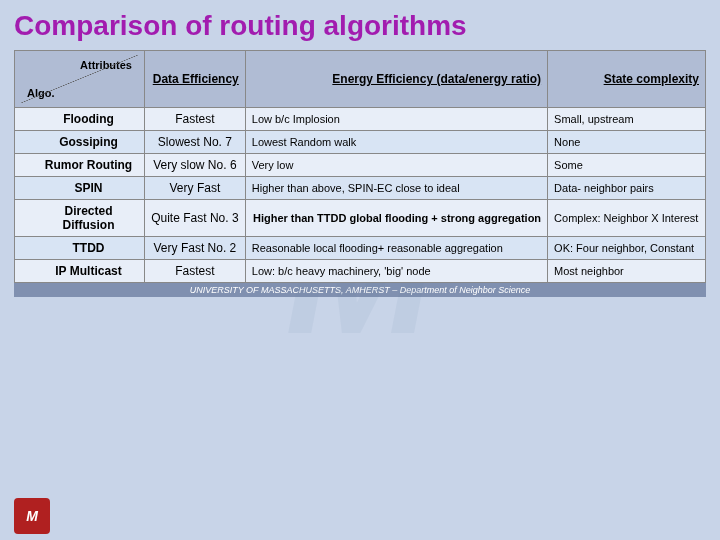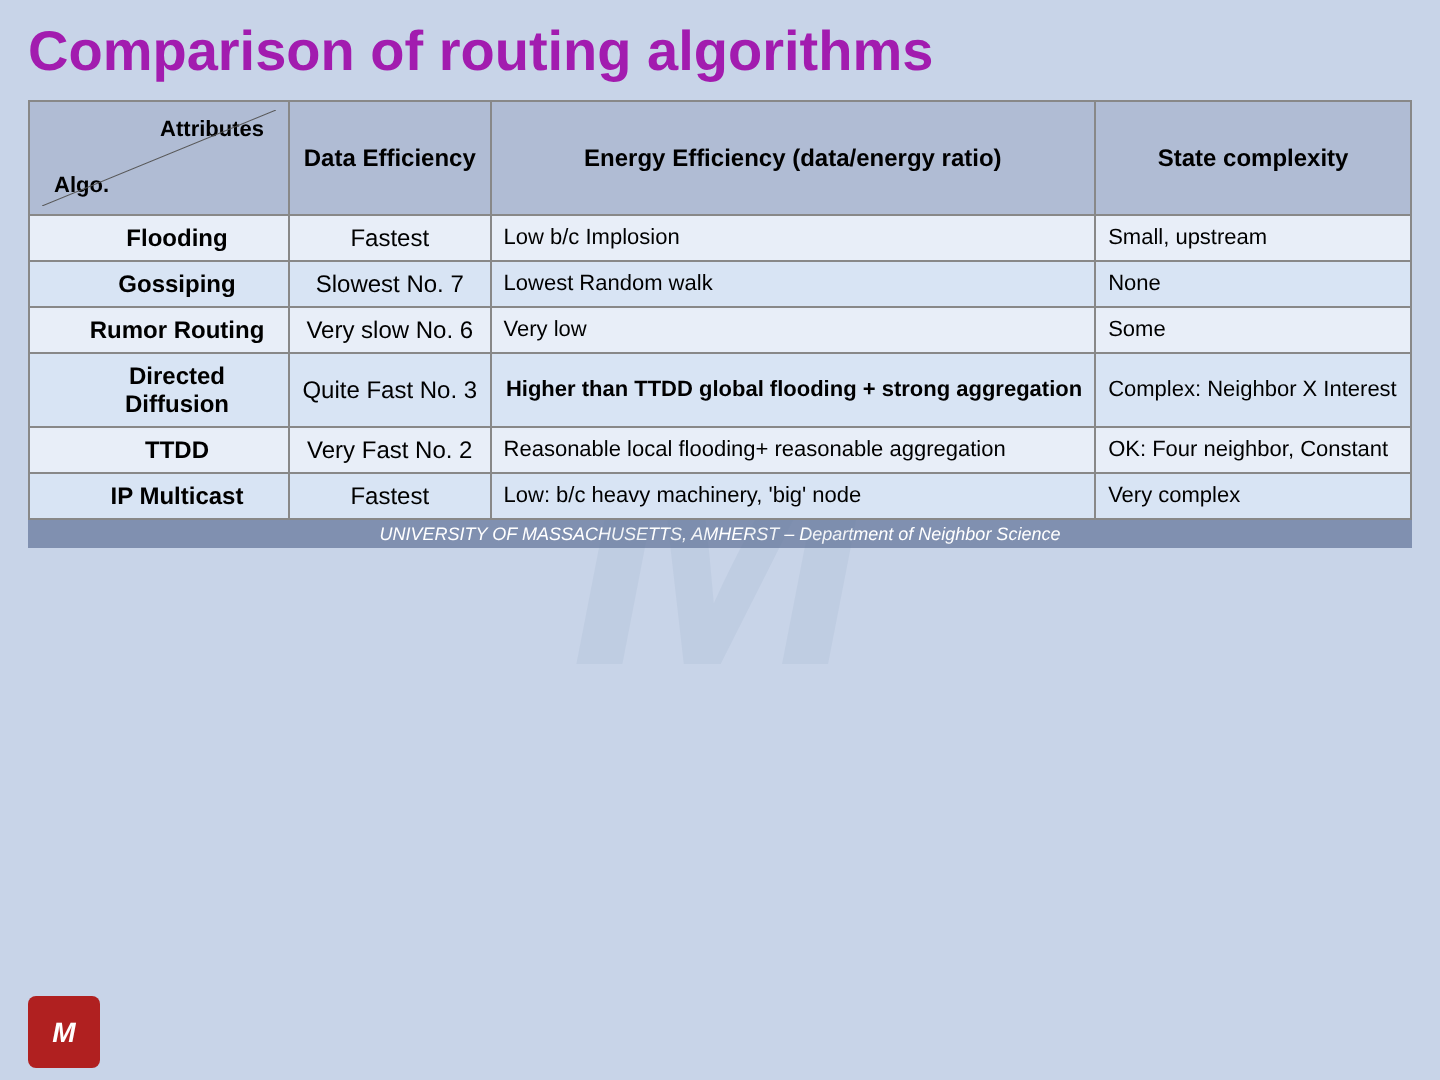--- a/index.html
+++ b/index.html
@@ -53,21 +53,22 @@
       font-size: 12px;
     }
     th, td {
       border: 1px solid #888;
       padding: 4px 6px;
       vertical-align: middle;
     }
     thead tr th {
       background: #b0bcd4;
       font-weight: bold;
-      text-align: center;
+      text-align: right;
+      text-decoration: underline;
     }
     .diagonal-header {
       width: 130px;
       background: #b0bcd4;
     }
     .diagonal-inner {
       position: relative;
       height: 48px;
     }
     .diagonal-inner::after {
@@ -173,36 +174,42 @@
             <td style="text-align: left; font-size: 11px;">Lowest Random walk</td>
             <td style="text-align: left; font-size: 11px;">None</td>
           </tr>
           <tr>
             <td class="row-label">Rumor Routing</td>
             <td>Very slow No. 6</td>
             <td style="text-align: left; font-size: 11px;">Very low</td>
             <td style="text-align: left; font-size: 11px;">Some</td>
           </tr>
           <tr>
+            <td class="row-label">SPIN</td>
+            <td>Very Fast</td>
+            <td style="text-align: left; font-size: 11px;">Higher than above, SPIN-EC close to ideal</td>
+            <td style="text-align: left; font-size: 11px;">Data- neighbor pairs</td>
+          </tr>
+          <tr>
             <td class="row-label">Directed Diffusion</td>
             <td>Quite Fast No. 3</td>
             <td style="text-align: right; font-size: 11px; font-weight: bold;">Higher than TTDD global flooding + strong aggregation</td>
             <td style="text-align: left; font-size: 11px;">Complex: Neighbor X Interest</td>
           </tr>
           <tr>
             <td class="row-label">TTDD</td>
             <td>Very Fast No. 2</td>
             <td style="text-align: left; font-size: 11px;">Reasonable local flooding+ reasonable aggregation</td>
             <td style="text-align: left; font-size: 11px;">OK: Four neighbor, Constant</td>
           </tr>
           <tr>
             <td class="row-label">IP Multicast</td>
             <td>Fastest</td>
             <td style="text-align: left; font-size: 11px;">Low: b/c heavy machinery, 'big' node</td>
-            <td style="text-align: left; font-size: 11px;">Very complex</td>
+            <td style="text-align: left; font-size: 11px;">Most neighbor</td>
           </tr>
         </tbody>
     </table>
   </div>
 
   <div class="logo-corner">M</div>
 
   <div class="footer-bar">UNIVERSITY OF MASSACHUSETTS, AMHERST – Department of Neighbor Science</div>
 </div>
 

